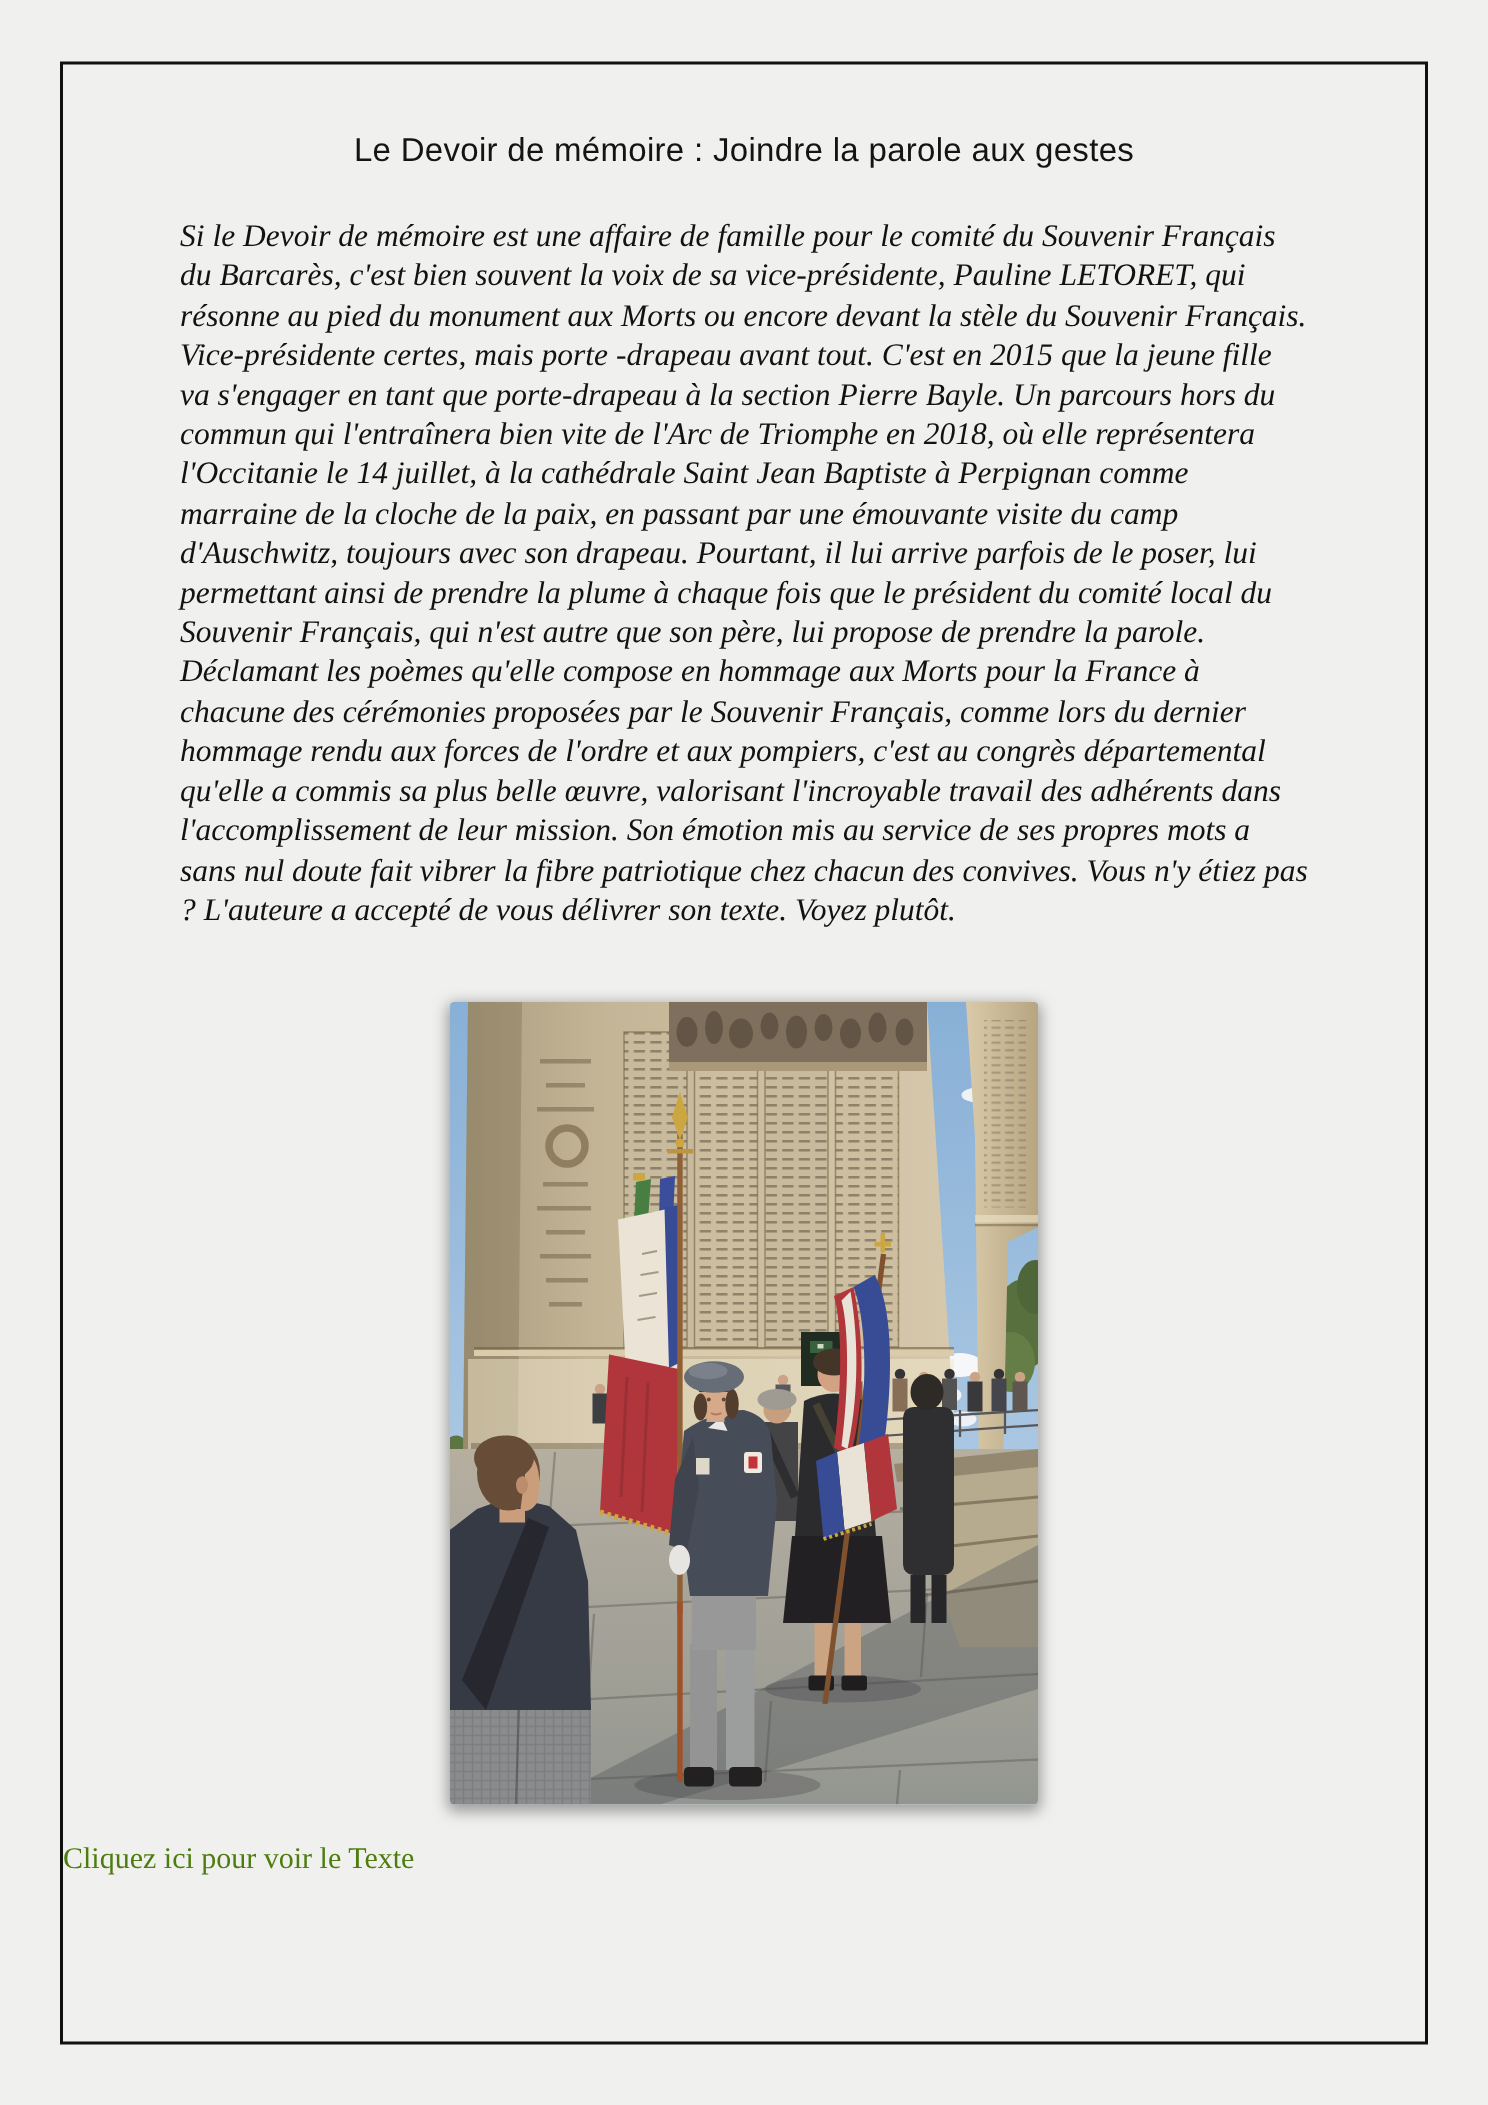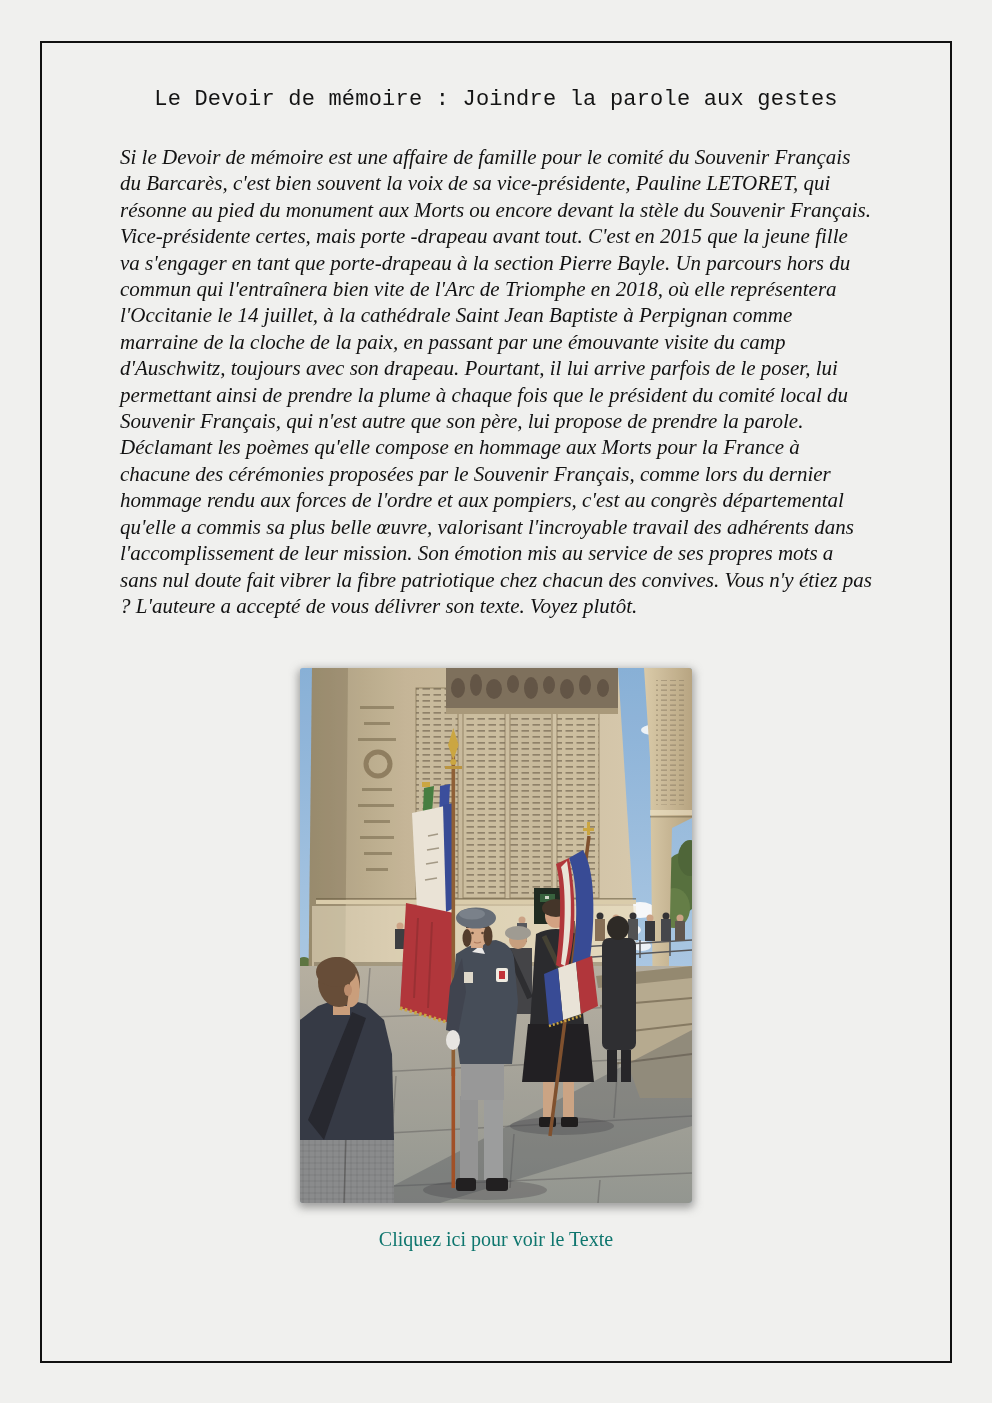--- a/index.html
+++ b/index.html
@@ -12,21 +12,21 @@
   }
   .frame{
     position:absolute;left:40px;top:41px;
     width:908px;height:1318px;
     border:2px solid #111111;
     background:#f0f0ee;
   }
   .title{
     margin:44px 0 0 0;
     text-align:center;
-    font-family:Liberation Mono, monospace;
+    font-family:Liberation Sans, sans-serif;
     font-weight:400;
     font-size:22px;
     line-height:26px;
     color:#141414;
     letter-spacing:0.2px;
   }
   .body-text{
     width:752px;
     margin:31px auto 16px auto;
     font-style:italic;
@@ -40,24 +40,24 @@
     margin:49px auto 0 auto;
     position:relative;
     border-radius:3px;
     overflow:hidden;
     box-shadow:0 3px 9px 2px rgba(105,105,105,0.6);
     background:#b9c9d6;
   }
   .photo svg{display:block;}
   .caption{
     margin-top:24px;
-    text-align:center;
+    text-align:left;
     font-size:20px;
     line-height:24px;
-    color:#0f766e;
+    color:#4d7c0f;
     cursor:pointer;
   }
 </style>
 </head>
 <body>
 
 <div class="frame">
 
   <h1 class="title">Le Devoir de mémoire : Joindre la parole aux gestes</h1>
 

